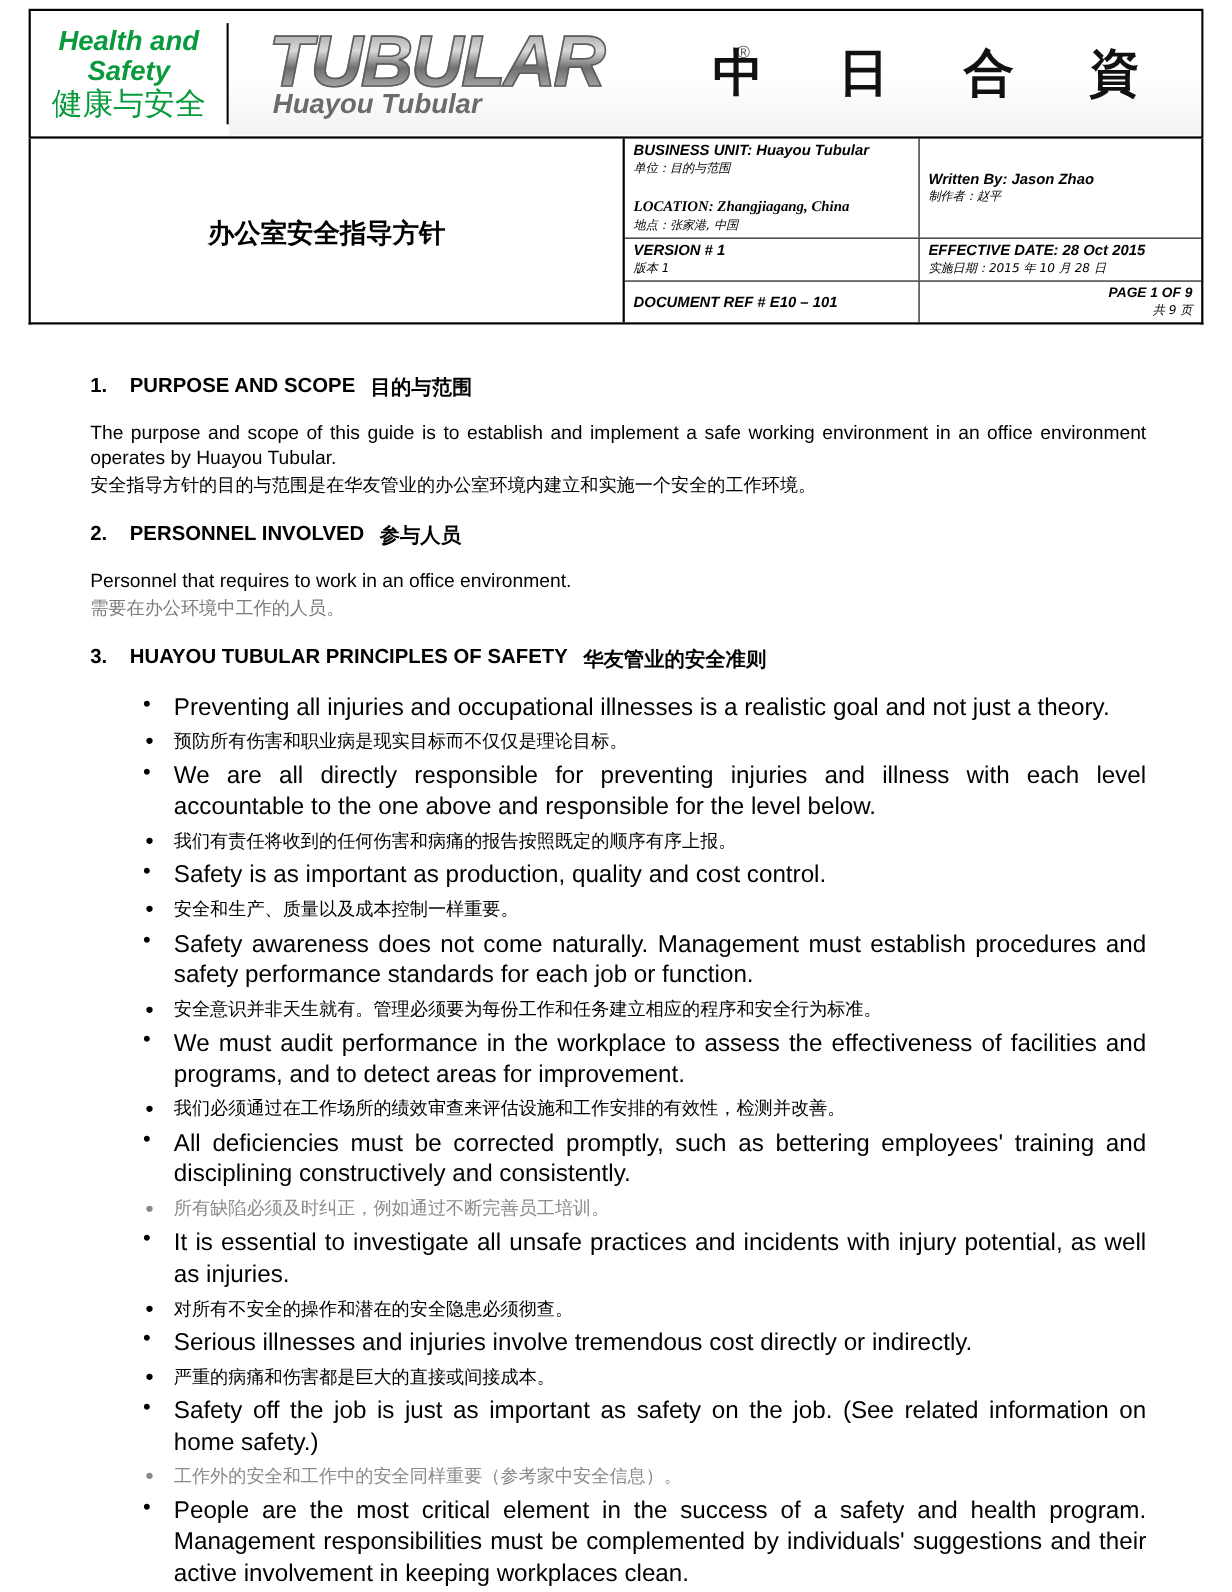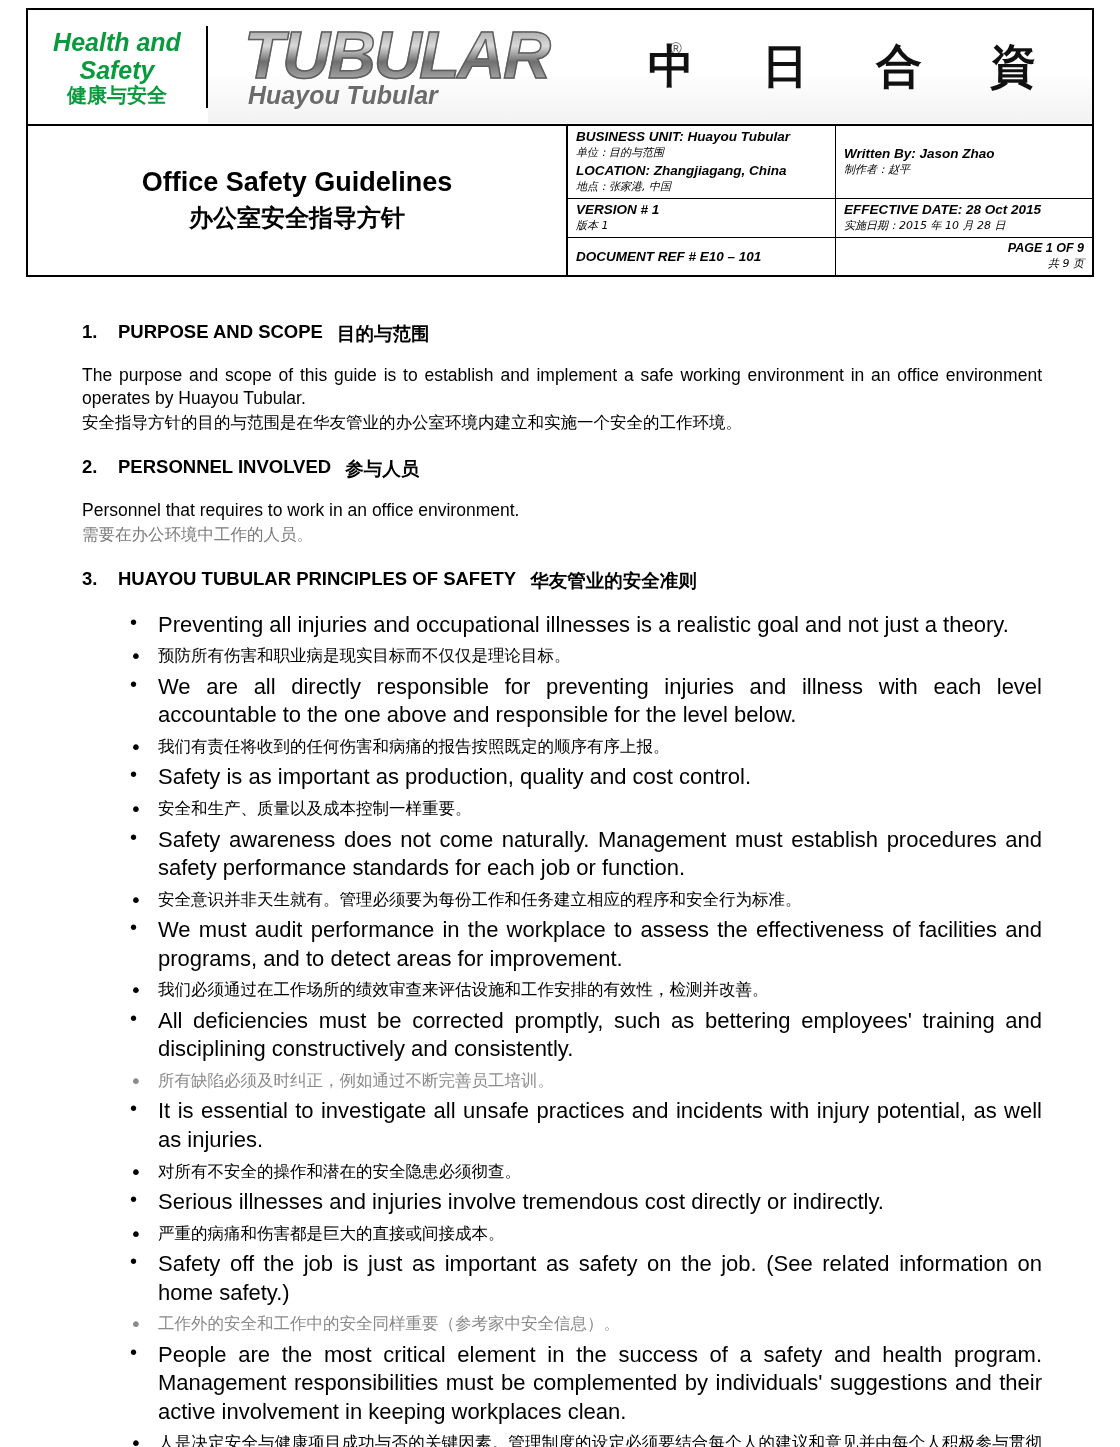--- a/index.html
+++ b/index.html
@@ -40,22 +40,22 @@
     font-weight: bold;
     font-style: italic;
     font-size: 25px;
     line-height: 1.12;
     text-align: center;
     box-sizing: border-box;
     padding: 2px 4px;
   }
   .banner-left .cn {
     font-style: normal;
-    font-weight: bold;
-    font-size: 20px;
+    font-weight: normal;
+    font-size: 28px;
   }
   .banner-right {
     flex: 1;
     position: relative;
     background: linear-gradient(to bottom, #ffffff 0%, #ffffff 55%, #f2f2f2 100%);
     display: flex;
     align-items: center;
     overflow: hidden;
   }
   .logo-wrap {
@@ -260,30 +260,29 @@
         <div class="logo-text">TUBULAR</div>
         <div class="logo-sub">Huayou Tubular</div>
       </div>
       <div class="reg-mark">®</div>
       <div class="banner-cn">中 日 合 資</div>
     </div>
   </div>
 
   <div class="titlebar">
     <div class="title-cell">
-      <div class="doc-title-en">Office Safety Guidelines</div>
       <div class="doc-title-cn">办公室安全指导方针</div>
     </div>
     <div class="meta-cell">
 
       <div class="meta-row">
         <div class="meta-box left">
           <div class="meta-en">BUSINESS UNIT: Huayou Tubular</div>
           <div class="meta-cn">单位：目的与范围</div>
-          <div class="meta-en" style="margin-top:3px;">LOCATION: Zhangjiagang, China</div>
+          <div class="meta-en" style="margin-top:20px;font-family:Liberation Serif, serif;">LOCATION: Zhangjiagang, China</div>
           <div class="meta-cn">地点：张家港, 中国</div>
         </div>
         <div class="meta-box right">
           <div class="meta-en">Written By: Jason Zhao</div>
           <div class="meta-cn">制作者：赵平</div>
         </div>
       </div>
 
       <div class="meta-row">
         <div class="meta-box left">

